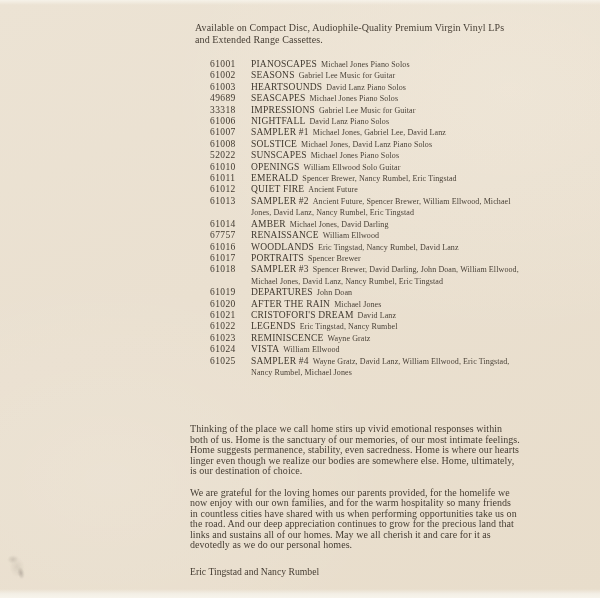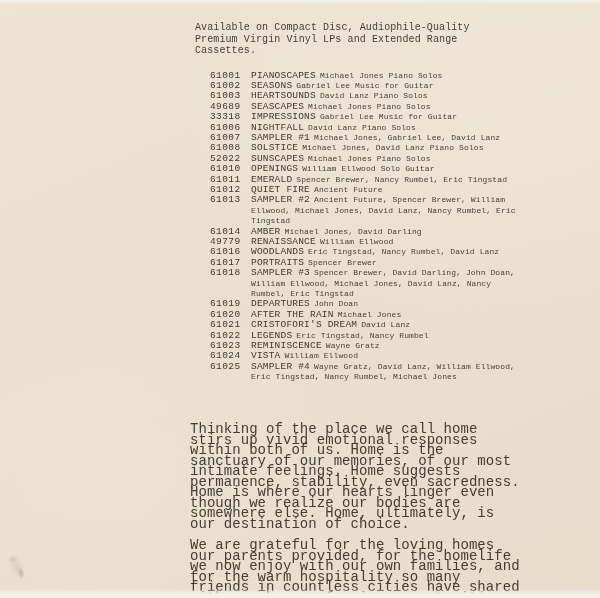--- a/index.html
+++ b/index.html
@@ -4,21 +4,21 @@
 <style>
   html,body { margin:0; padding:0; background:#dcd4c6; }
   .page {
     position:relative;
     width:600px; height:598px;
     background:
       radial-gradient(ellipse 420px 300px at 18% 80%, rgba(255,255,255,0.10), rgba(255,255,255,0) 70%),
       radial-gradient(ellipse 500px 360px at 85% 15%, rgba(255,250,240,0.18), rgba(255,255,255,0) 70%),
       linear-gradient(158deg, #ece3d4 0%, #eae0d0 45%, #e8ddcb 100%);
     overflow:hidden;
-    font-family:Liberation Mono, monospace;
+    font-family:Liberation Serif, serif;
     color:#40392f;
   }
   .edge-top {
     position:absolute; left:0; top:0; width:600px; height:5px;
     background:linear-gradient(#f6f2e9, rgba(246,242,233,0));
   }
   .edge-bottom {
     position:absolute; left:0; top:589px; width:600px; height:9px;
     background:linear-gradient(rgba(244,240,231,0), #f3efe6 55%, #f7f4ec);
   }
@@ -45,21 +45,21 @@
   }
   .num {
     display:inline-block; width:41px; margin-left:-41px;
     letter-spacing:0.4px; vertical-align:top;
   }
   .title { letter-spacing:0.2px; margin-right:4px; }
   .credits { font-size:8px; color:#4a4238; letter-spacing:0.1px; }
   .essay { position:absolute; left:190px; top:424px; width:330px; }
   .para {
     margin:0 0 11px 0;
-    font-size:14px; line-height:10.5px;
+    font-size:10px; line-height:10.5px;
     color:#453d33; letter-spacing:0.05px;
   }
   .signature {
     margin:15px 0 0 0;
     font-size:9.7px; color:#453d33;
   }
 </style>
 </head>
 <body>
 
@@ -123,21 +123,21 @@
 
         <div class="row">
           <span class="num">61013</span><span class="title">SAMPLER #2</span><span class="credits">Ancient Future, Spencer Brewer, William Ellwood, Michael Jones, David Lanz, Nancy Rumbel, Eric Tingstad</span>
         </div>
 
         <div class="row">
           <span class="num">61014</span><span class="title">AMBER</span><span class="credits">Michael Jones, David Darling</span>
         </div>
 
         <div class="row">
-          <span class="num">49779</span><span class="title">RENAISSANCE</span><span class="credits">William Ellwood</span>
+          <span class="num">67757</span><span class="title">RENAISSANCE</span><span class="credits">William Ellwood</span>
         </div>
 
         <div class="row">
           <span class="num">61016</span><span class="title">WOODLANDS</span><span class="credits">Eric Tingstad, Nancy Rumbel, David Lanz</span>
         </div>
 
         <div class="row">
           <span class="num">61017</span><span class="title">PORTRAITS</span><span class="credits">Spencer Brewer</span>
         </div>
 

